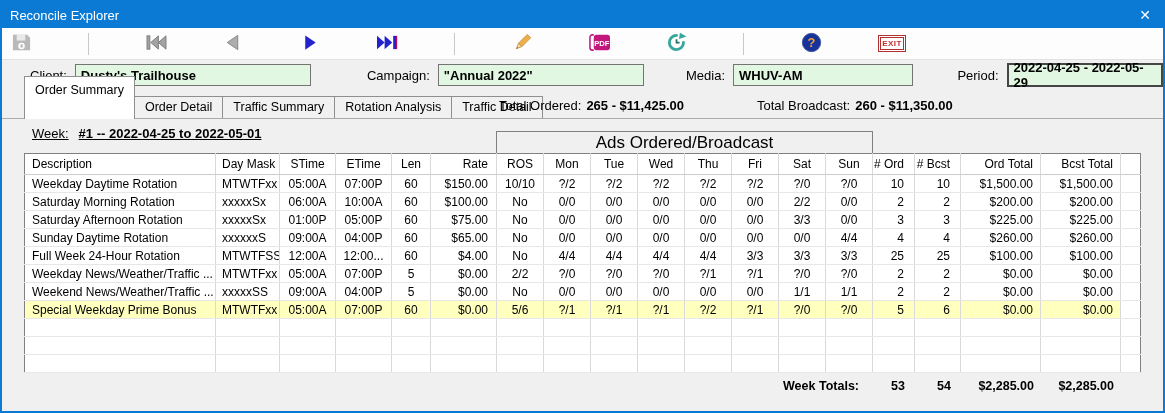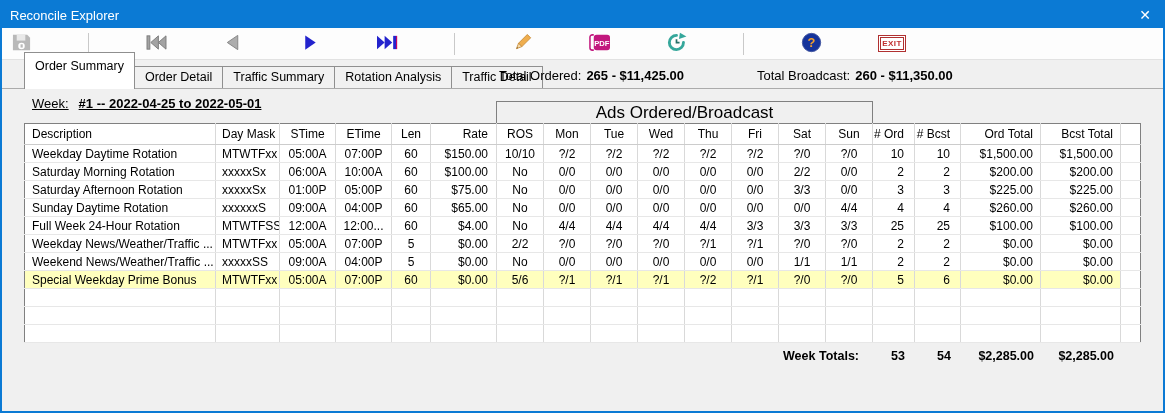--- a/index.html
+++ b/index.html
@@ -31,21 +31,21 @@
   .flabel{margin-right:8px;}
   .gfield{background:var(--field-bg);border:1px solid #747474;height:22px;
     font-weight:bold;font-size:13px;padding:0 5px;font-family:inherit;color:#000;
     display:inline-flex;align-items:center;}
   .gfield.focused{border:2px solid #454545;height:24px;}
   
   .tabstrip{height:26px;display:flex;align-items:flex-end;padding-left:22px;
     border-bottom:1px solid #ababab;position:relative;margin-top:3px;}
   .tab{border:1px solid #8f8f8f;border-bottom:none;background:#f1f1f1;
     padding:3px 10px 4px 10px;font-size:12.5px;margin-right:0;cursor:pointer;height:22px;}
-  .tab.active{background:#fff;height:37px;padding-top:6px;margin-bottom:-1px;position:relative;z-index:2;}
+  .tab.active{background:#fff;height:43px;padding-top:6px;margin-bottom:-1px;position:relative;z-index:2;}
   .tab + .tab{border-left:none;}
   .strip-total{position:absolute;bottom:5px;font-size:13px;}
   .strip-total b{margin-left:5px;}
   .t-ordered{left:497px;} .t-broadcast{left:755px;}
   
   .page{padding:7px 0 0 22px;}
   .week-bar{height:27px;position:relative;font-size:13px;display:flex;align-items:flex-start;padding-left:8px;text-decoration:underline;}
   .week-bar b{margin-left:10px;}
   .group-box{position:absolute;left:472px;width:377px;height:22px;bottom:0;
     border:1px solid var(--grid-border);border-bottom:none;text-align:center;
@@ -153,20 +153,30 @@
       <span><svg width="21" height="21" viewBox="0 0 22 22">
             <circle cx="11" cy="11" r="9.6" fill="#15339b" stroke="#42569f"></circle>
             <text x="11" y="16" font-size="13.5" font-weight="bold" fill="#f4a02c" text-anchor="middle" font-family="Liberation Sans, sans-serif">?</text>
           </svg></span>
     </button>
     <button class="tbtn" style="width:38px">
       <span class="exit-box">EXIT</span>
     </button>
   </div>
 
+  <div class="fieldrow">
+    <span class="flabel">Client:</span>
+    <span class="gfield" style="width:237px">Dusty's Trailhouse</span>
+    <span class="flabel" style="margin-left:56px">Campaign:</span>
+    <span class="gfield" style="width:207px">"Annual 2022"</span>
+    <span class="flabel" style="margin-left:42px">Media:</span>
+    <span class="gfield" style="width:181px">WHUV-AM</span>
+    <span class="flabel" style="margin-left:44px">Period:</span>
+    <span class="gfield focused" style="width:157px">2022-04-25 - 2022-05-29</span>
+  </div>
 
   <div class="tabstrip">
     <div class="tab active">Order Summary</div>
     <div class="tab">Order Detail</div>
     <div class="tab">Traffic Summary</div>
     <div class="tab">Rotation Analysis</div>
     <div class="tab">Traffic Detail</div>
     <div class="strip-total t-ordered">
       <span>Total Ordered:</span><b>265 - $11,425.00</b>
     </div>

